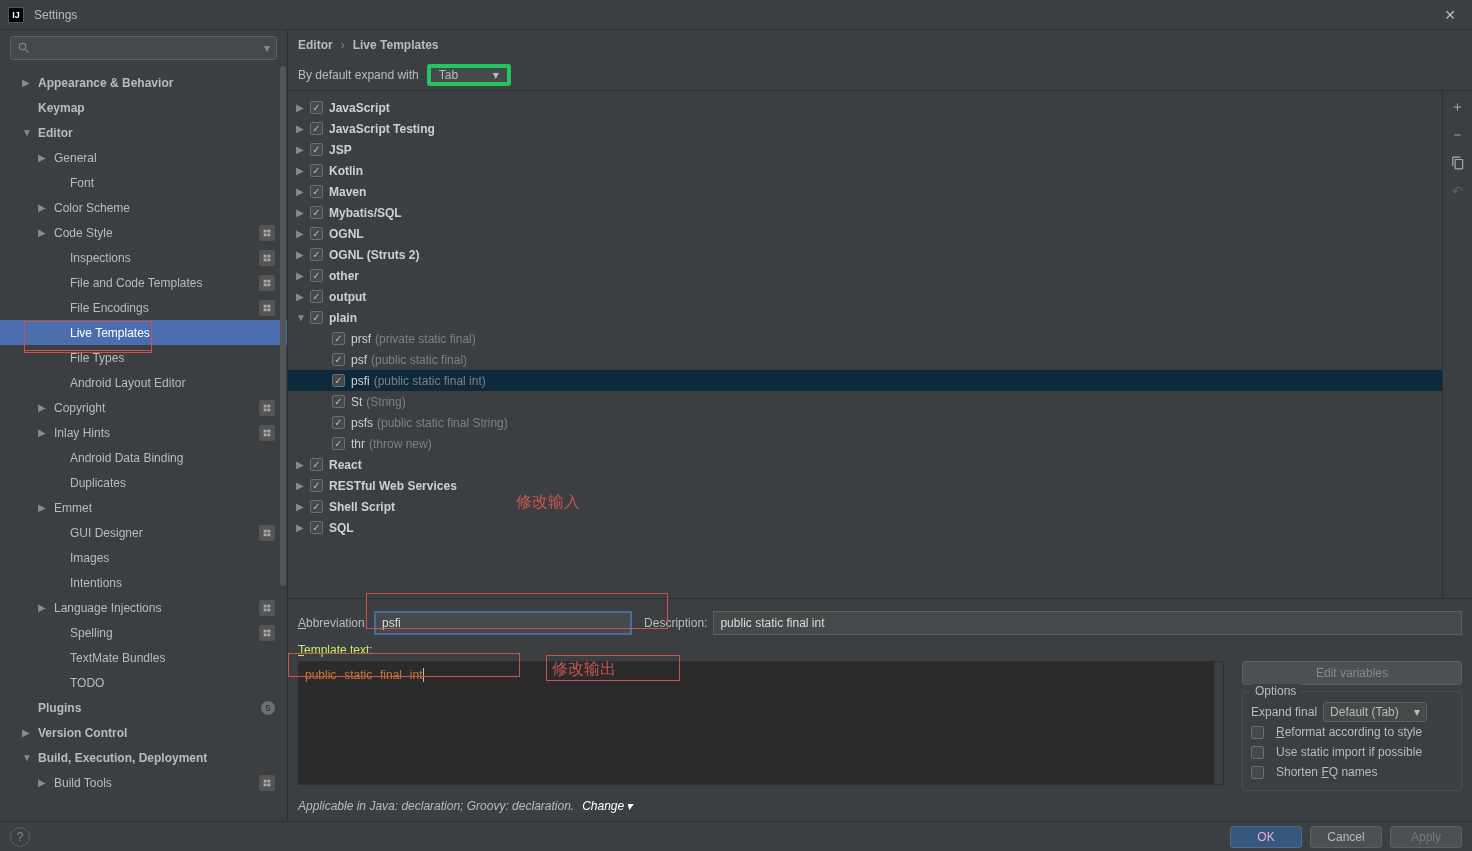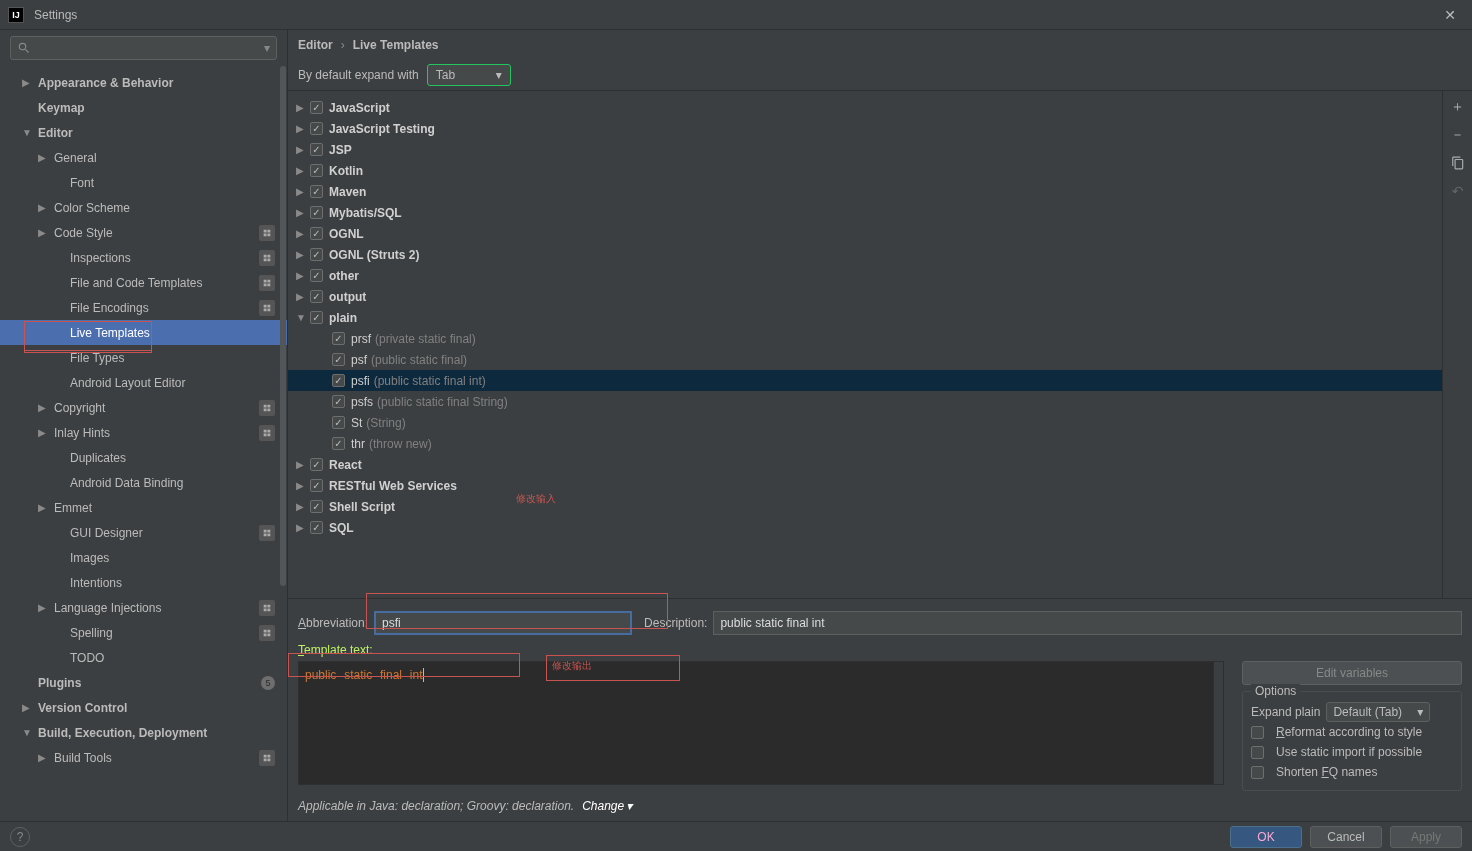--- a/index.html
+++ b/index.html
@@ -34,38 +34,38 @@
 
 .tree-scroller { position: absolute; right: 1px; top: 36px; bottom: 0; width: 6px; }
 .tree-thumb { position: absolute; top: 0; width: 6px; height: 520px; background: #535658; border-radius: 3px; }
 
 
 .content { flex: 1; display: flex; flex-direction: column; background: #3c3f41; }
 .breadcrumb { height: 30px; display: flex; align-items: center; padding: 0 10px; color: #bbb; font-weight: bold; }
 .breadcrumb .sep { margin: 0 8px; color: #888; font-weight: normal; }
 
 .expand-row { height: 30px; display: flex; align-items: center; padding: 0 10px; gap: 8px; }
-.expand-row .combo { display: flex; align-items: center; background: #45494a; border: 1px solid #22c55e; border-radius: 3px; height: 22px; padding: 0 8px; min-width: 84px; justify-content: space-between; }
+.expand-row .combo { display: flex; align-items: center; background: #45494a; border: 4px solid #22c55e; border-radius: 3px; height: 22px; padding: 0 8px; min-width: 84px; justify-content: space-between; }
 
 .template-panel { flex: 1; display: flex; min-height: 0; }
 .template-list { flex: 1; background: #3c3f41; overflow-y: auto; border-top: 1px solid #2d2f30; padding-top: 6px; position: relative; }
 .group-row, .leaf-row { display: flex; align-items: center; height: 21px; padding-left: 8px; }
 .group-row .arrow, .leaf-row .arrow { width: 14px; font-size: 10px; color: #8a8a8a; }
 .chk { width: 13px; height: 13px; border: 1px solid #6e6e6e; border-radius: 2px; margin-right: 6px; display: flex; align-items: center; justify-content: center; background: #45494a; }
 .chk.checked::after { content: "✓"; font-size: 10px; color: #bbb; line-height: 1; }
 .group-row .glabel { color: #d0d0d0; font-weight: bold; }
 .leaf-row { padding-left: 44px; }
 .leaf-row .llabel { color: #cfcfcf; }
 .leaf-row .ldesc { color: #808080; margin-left: 4px; }
 .row-selected { background: #0d293e; }
 
 .list-toolbar { width: 30px; border-left: 1px solid #2d2f30; border-top: 1px solid #2d2f30; display: flex; flex-direction: column; align-items: center; padding-top: 6px; gap: 8px; }
 .list-toolbar .tbtn { width: 20px; height: 20px; display: flex; align-items: center; justify-content: center; color: #aaa; font-size: 14px; }
 
-.annotation-red { position: absolute; color: #c75450; font-size: 10px; pointer-events: none; }
+.annotation-red { position: absolute; color: #c75450; font-size: 16px; pointer-events: none; }
 
 .detail-panel { padding: 8px 10px 0 10px; border-top: 1px solid #2d2f30; }
 .detail-row1 { display: flex; align-items: center; gap: 6px; height: 32px; }
 .detail-row1 .lbl { color: #bbb; }
 .abbr-input { width: 258px; height: 24px; background: #45494a; border: 2px solid #466ca0; color: #ddd; padding: 0 6px; outline: none; }
 .desc-input { flex: 1; height: 24px; background: #45494a; border: 1px solid #5e6060; color: #ddd; padding: 0 6px; outline: none; }
 .detail-row2 { margin-top: 4px; color: #bef264; }
 .detail-body { display: flex; gap: 10px; margin-top: 4px; }
 .template-text { flex: 1; height: 124px; background: #2b2b2b; border: 1px solid #2d2f30; color: #a9b7c6; font-family: "Consolas","Courier New",monospace; font-size: 13px; padding: 6px; position: relative; }
 .template-text .kw { color: #cc7832; }
@@ -200,26 +200,26 @@
           <span class="arrow">▶</span>
           <span class="label">Inlay Hints</span>
           <span class="badge">
             <svg width="10" height="10" viewBox="0 0 24 24" fill="#aaa">
               <path d="M4 4h7v7H4zM13 4h7v7h-7zM4 13h7v7H4zM13 13h7v7h-7z"></path>
             </svg>
           </span>
         </div>
         <div class="tree-item lvl3">
           <span class="arrow"></span>
+          <span class="label">Android Data Binding</span>
+        </div>
+        <div class="tree-item lvl3">
+          <span class="arrow"></span>
           <span class="label">Duplicates</span>
         </div>
-        <div class="tree-item lvl3">
-          <span class="arrow"></span>
-          <span class="label">Android Data Binding</span>
-        </div>
         <div class="tree-item lvl2">
           <span class="arrow">▶</span>
           <span class="label">Emmet</span>
         </div>
         <div class="tree-item lvl3">
           <span class="arrow"></span>
           <span class="label">GUI Designer</span>
           <span class="badge">
             <svg width="10" height="10" viewBox="0 0 24 24" fill="#aaa">
               <path d="M4 4h7v7H4zM13 4h7v7h-7zM4 13h7v7H4zM13 13h7v7h-7z"></path>
@@ -244,20 +244,24 @@
           </span>
         </div>
         <div class="tree-item lvl3">
           <span class="arrow"></span>
           <span class="label">Spelling</span>
           <span class="badge">
             <svg width="10" height="10" viewBox="0 0 24 24" fill="#aaa">
               <path d="M4 4h7v7H4zM13 4h7v7h-7zM4 13h7v7H4zM13 13h7v7h-7z"></path>
             </svg>
           </span>
+        </div>
+        <div class="tree-item lvl3">
+          <span class="arrow"></span>
+          <span class="label">TextMate Bundles</span>
         </div>
         <div class="tree-item lvl3">
           <span class="arrow"></span>
           <span class="label">TODO</span>
         </div>
         <div class="tree-item lvl1 bold">
           <span class="arrow"></span>
           <span class="label">Plugins</span>
           <span class="count-badge">5</span>
         </div>
@@ -366,27 +370,27 @@
             <span class="llabel">psf</span>
             <span class="ldesc">(public static final)</span>
           </div>
           <div class="leaf-row row-selected">
             <span class="chk checked"></span>
             <span class="llabel">psfi</span>
             <span class="ldesc">(public static final int)</span>
           </div>
           <div class="leaf-row">
             <span class="chk checked"></span>
+            <span class="llabel">St</span>
+            <span class="ldesc">(String)</span>
+          </div>
+          <div class="leaf-row">
+            <span class="chk checked"></span>
             <span class="llabel">psfs</span>
             <span class="ldesc">(public static final String)</span>
-          </div>
-          <div class="leaf-row">
-            <span class="chk checked"></span>
-            <span class="llabel">St</span>
-            <span class="ldesc">(String)</span>
           </div>
           <div class="leaf-row">
             <span class="chk checked"></span>
             <span class="llabel">thr</span>
             <span class="ldesc">(throw new)</span>
           </div>
           <div class="group-row">
             <span class="arrow">▶</span>
             <span class="chk checked"></span>
             <span class="glabel">React</span>
@@ -433,21 +437,21 @@
       <div class="detail-body">
         <div class="template-text">
           <span class="kw">public</span> <span class="kw">static</span> <span class="kw">final</span> <span class="kw">int</span> <span style="border-left:1px solid #bbb; height:14px;"></span>
           <div style="position:absolute; right:0; top:0; bottom:0; width:10px; background:#3c3f41; border-left:1px solid #2d2f30;"></div>
         </div>
         <div class="right-opts">
           <div class="edit-vars-btn">Edit variables</div>
           <div class="opts-box">
             <span class="legend">Options</span>
             <div class="opt-line">
-              <span>Expand plain</span>
+              <span>Expand final</span>
               <div class="opt-combo">
                 <span>Default (Tab)</span>
                 <span>▾</span>
               </div>
             </div>
             <div class="opt-line">
                 <span class="chk"></span>
                 <span><span class="underline-key">R</span>eformat according to style</span>
               </div>
             <div class="opt-line">

